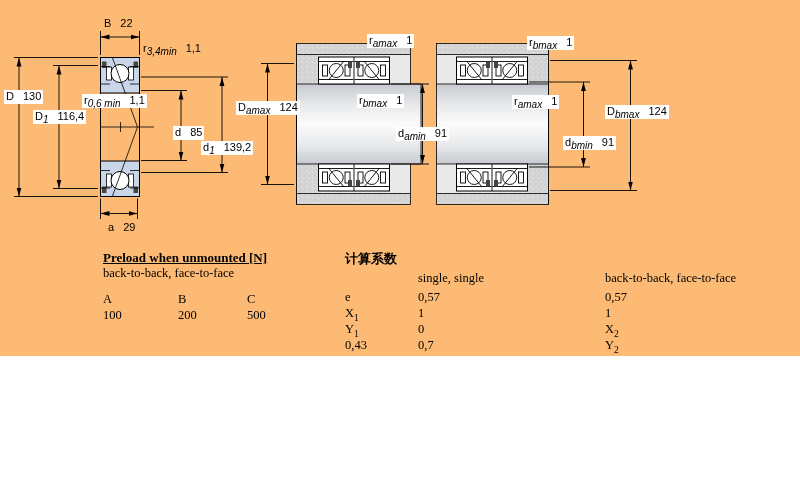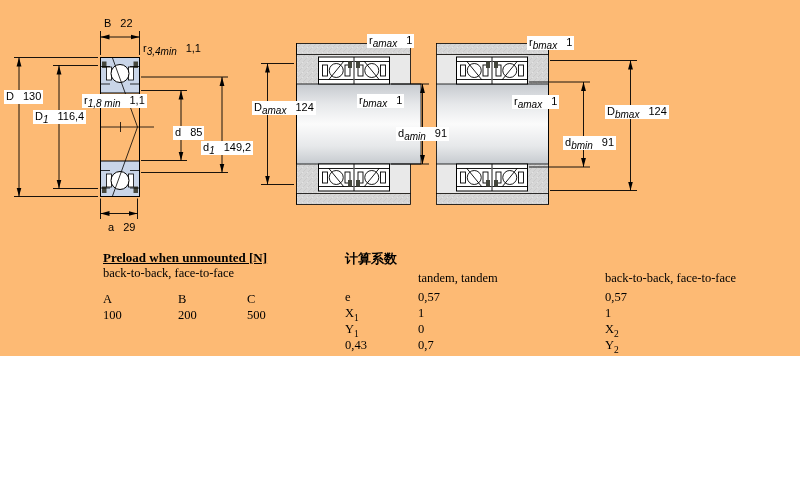--- a/index.html
+++ b/index.html
@@ -206,27 +206,27 @@
         <line x1="529" y1="167" x2="590" y2="167"></line>
         <line x1="583.5" y1="82" x2="583.5" y2="167" marker-start="url(#arr)" marker-end="url(#arr)"></line>
       </g>
     </g>
   </svg>
 
   <div class="dlbl" style="left:104px;top:17px"><span class="m">B</span><sub></sub><span class="v">22</span></div>
   <div class="dlbl" style="left:143px;top:42px"><span class="m">r</span><sub>3,4min</sub><span class="v">1,1</span></div>
   <div class="dlbl wbg" style="left:4px;top:90px"><span class="m">D</span><sub></sub><span class="v">130</span></div>
   <div class="dlbl wbg" style="left:33px;top:110px"><span class="m">D</span><sub>1</sub><span class="v">116,4</span></div>
-  <div class="dlbl wbg" style="left:82px;top:94px"><span class="m">r</span><sub>1,8 min</sub><span class="v">1,1</span></div>
+  <div class="dlbl wbg" style="left:82px;top:94px"><span class="m">r</span><sub>0,6 min</sub><span class="v">1,1</span></div>
   <div class="dlbl wbg" style="left:173px;top:126px"><span class="m">d</span><sub></sub><span class="v">85</span></div>
-  <div class="dlbl wbg" style="left:201px;top:141px"><span class="m">d</span><sub>1</sub><span class="v">149,2</span></div>
+  <div class="dlbl wbg" style="left:201px;top:141px"><span class="m">d</span><sub>1</sub><span class="v">139,2</span></div>
   <div class="dlbl" style="left:108px;top:221px"><span class="m">a</span><sub></sub><span class="v">29</span></div>
 
   <div class="dlbl wbg" style="left:367px;top:34px"><span class="m">r</span><sub>amax</sub><span class="v">1</span></div>
-  <div class="dlbl wbg" style="left:252px;top:101px"><span class="m">D</span><sub>amax</sub><span class="v">124</span></div>
+  <div class="dlbl wbg" style="left:236px;top:101px"><span class="m">D</span><sub>amax</sub><span class="v">124</span></div>
   <div class="dlbl wbg" style="left:357px;top:94px"><span class="m">r</span><sub>bmax</sub><span class="v">1</span></div>
   <div class="dlbl wbg" style="left:396px;top:127px"><span class="m">d</span><sub>amin</sub><span class="v">91</span></div>
 
   <div class="dlbl wbg" style="left:527px;top:36px"><span class="m">r</span><sub>bmax</sub><span class="v">1</span></div>
   <div class="dlbl wbg" style="left:512px;top:95px"><span class="m">r</span><sub>amax</sub><span class="v">1</span></div>
   <div class="dlbl wbg" style="left:605px;top:105px"><span class="m">D</span><sub>bmax</sub><span class="v">124</span></div>
   <div class="dlbl wbg" style="left:563px;top:136px"><span class="m">d</span><sub>bmin</sub><span class="v">91</span></div>
 
   <div class="pl-title">Preload when unmounted [N]</div>
   <div class="pl-sub">back-to-back, face-to-face</div>
@@ -235,21 +235,21 @@
     <div class="cell">B</div>
     <div class="cell">C</div>
     <div class="cell">100</div>
     <div class="cell">200</div>
     <div class="cell">500</div>
   </div>
 
   <div class="fx-title">计算系数</div>
   <div class="fx-grid">
     <div class="cell"></div>
-    <div class="cell">tandem, tandem</div>
+    <div class="cell">single, single</div>
     <div class="cell">back-to-back, face-to-face</div>
 
     <div class="cell"><span>e</span><sub></sub></div>
     <div class="cell">0,57</div>
     <div class="cell">0,57</div>
 
     <div class="cell"><span>X</span><sub>1</sub></div>
     <div class="cell">1</div>
     <div class="cell">1</div>
 

